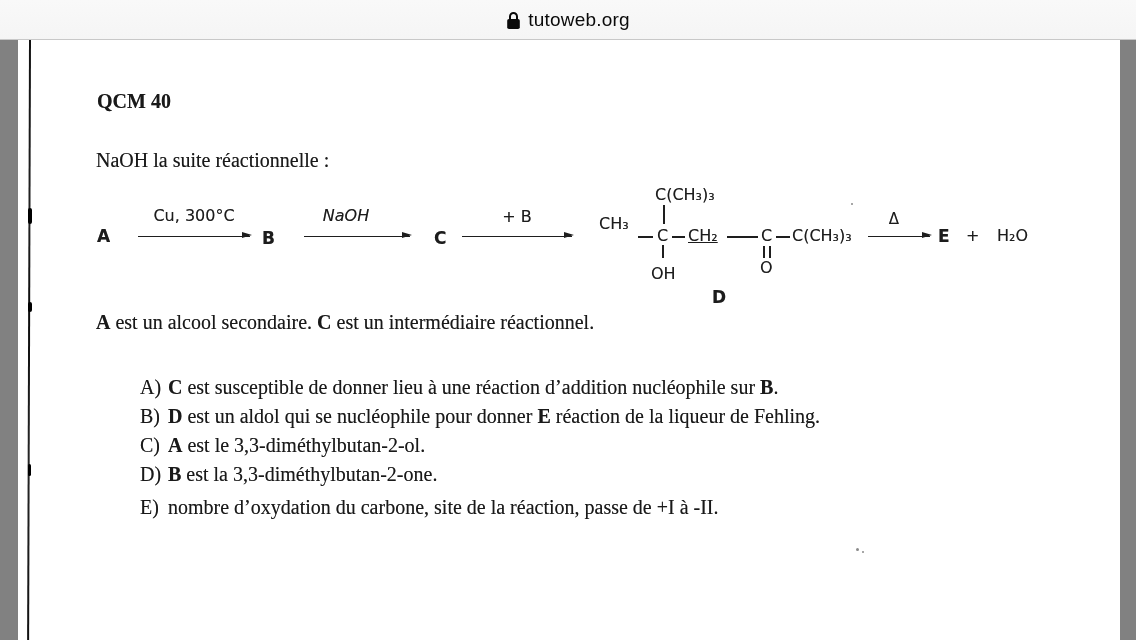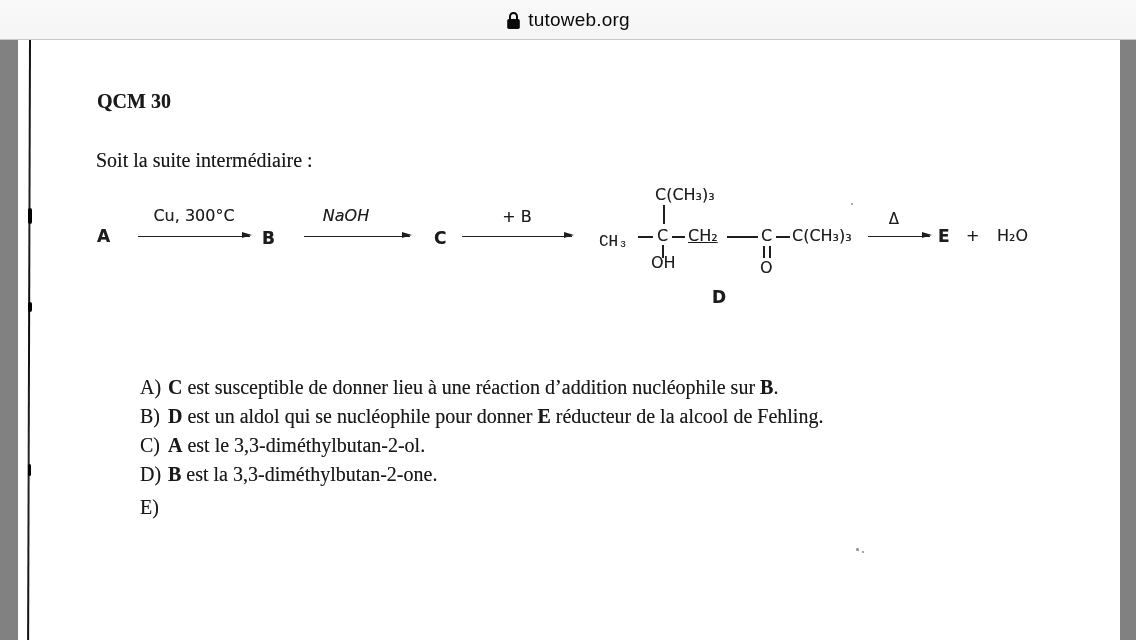--- a/index.html
+++ b/index.html
@@ -65,74 +65,76 @@
 
   <div class="content">
     <div class="graybar left"></div>
     <div class="graybar right"></div>
     <div class="scanline"></div>
     <div class="blob" style="left:28.4px;top:168px;height:16px;"></div>
     <div class="blob" style="left:28.2px;top:262px;height:10px;"></div>
     <div class="blob" style="left:27.6px;top:424px;height:12px;"></div>
 
     <div class="doc">
-      <div class="title">QCM 30</div>
-      <div class="intro">Soit la suite intermédiaire :</div>
+      <div class="title">QCM 40</div>
+      <div class="intro">NaOH la suite réactionnelle :</div>
+      <div class="note"><span class="b">A</span><span> est un alcool secondaire. </span><span class="b">C</span><span> est un intermédiaire réactionnel.</span></div>
 
       <div class="opt" style="top:333px;">
         <span class="letter">A)</span>
         <div class="txt"><span class="b">C</span><span> est susceptible de donner lieu à une réaction d’addition nucléophile sur </span><span class="b">B</span><span>.</span></div>
       </div>
       <div class="opt" style="top:362px;">
         <span class="letter">B)</span>
-        <div class="txt"><span class="b">D</span><span> est un aldol qui se nucléophile pour donner </span><span class="b">E</span><span> réducteur de la alcool de Fehling.</span></div>
+        <div class="txt"><span class="b">D</span><span> est un aldol qui se nucléophile pour donner </span><span class="b">E</span><span> réaction de la liqueur de Fehling.</span></div>
       </div>
       <div class="opt" style="top:391px;">
         <span class="letter">C)</span>
         <div class="txt"><span class="b">A</span><span> est le 3,3-diméthylbutan-2-ol.</span></div>
       </div>
       <div class="opt" style="top:420px;">
         <span class="letter">D)</span>
         <div class="txt"><span class="b">B</span><span> est la 3,3-diméthylbutan-2-one.</span></div>
       </div>
       <div class="opt" style="top:453px;">
         <span class="letter">E)</span>
         <div class="txt">
+          <div><span>nombre d’oxydation du carbone, site de la réaction, passe de +I à -II.</span></div>
         </div>
       </div>
     </div>
 
     <div class="scheme">
       <span class="cmpd" style="left:97px;top:186px;">A</span>
       <div class="arr" style="left:138px;top:196px;width:112px;"></div>
       <span class="cond" style="left:138px;top:166px;width:112px;">Cu, 300°C</span>
 
       <span class="cmpd" style="left:262px;top:188px;">B</span>
       <div class="arr" style="left:304px;top:196px;width:106px;"></div>
       <span class="cond" style="left:296px;top:166px;width:100px;font-style:italic;">NaOH</span>
 
       <span class="cmpd" style="left:434px;top:188px;">C</span>
       <div class="arr" style="left:462px;top:196px;width:110px;"></div>
       <span class="cond" style="left:462px;top:167px;width:110px;">+ B</span>
 
       <span class="chem" style="left:655px;top:145px;">C(CH₃)₃</span>
       <div class="vb" style="left:663px;top:165px;height:19px;"></div>
 
-      <span class="chem" style="left:599px;top:193px;font-family:Liberation Mono, monospace;">CH₃</span>
+      <span class="chem" style="left:599px;top:174px;">CH₃</span>
       <div class="hb" style="left:638px;top:196px;width:15px;"></div>
       <span class="chem" style="left:657px;top:186px;">C</span>
       <div class="hb" style="left:672px;top:196px;width:13px;"></div>
       <span class="chem" style="left:688px;top:186px;text-decoration:underline;">CH₂</span>
       <div class="hb" style="left:727px;top:196px;width:31px;"></div>
       <span class="chem" style="left:761px;top:186px;">C</span>
       <div class="hb" style="left:776px;top:196px;width:14px;"></div>
       <span class="chem" style="left:792px;top:186px;">C(CH₃)₃</span>
 
       <div class="vb" style="left:662px;top:205px;height:13px;"></div>
-      <span class="chem" style="left:651px;top:213px;text-align:right;">OH</span>
+      <span class="chem" style="left:651px;top:224px;text-align:right;">OH</span>
 
       <div class="vb" style="left:763px;top:206px;height:12px;"></div>
       <div class="vb" style="left:769px;top:206px;height:12px;"></div>
       <span class="chem" style="left:760px;top:218px;">O</span>
 
       <span class="cmpd" style="left:712px;top:247px;">D</span>
 
       <div class="arr" style="left:868px;top:196px;width:62px;"></div>
       <span class="cond" style="left:868px;top:170px;width:52px;font-size:15px;">Δ</span>
 

